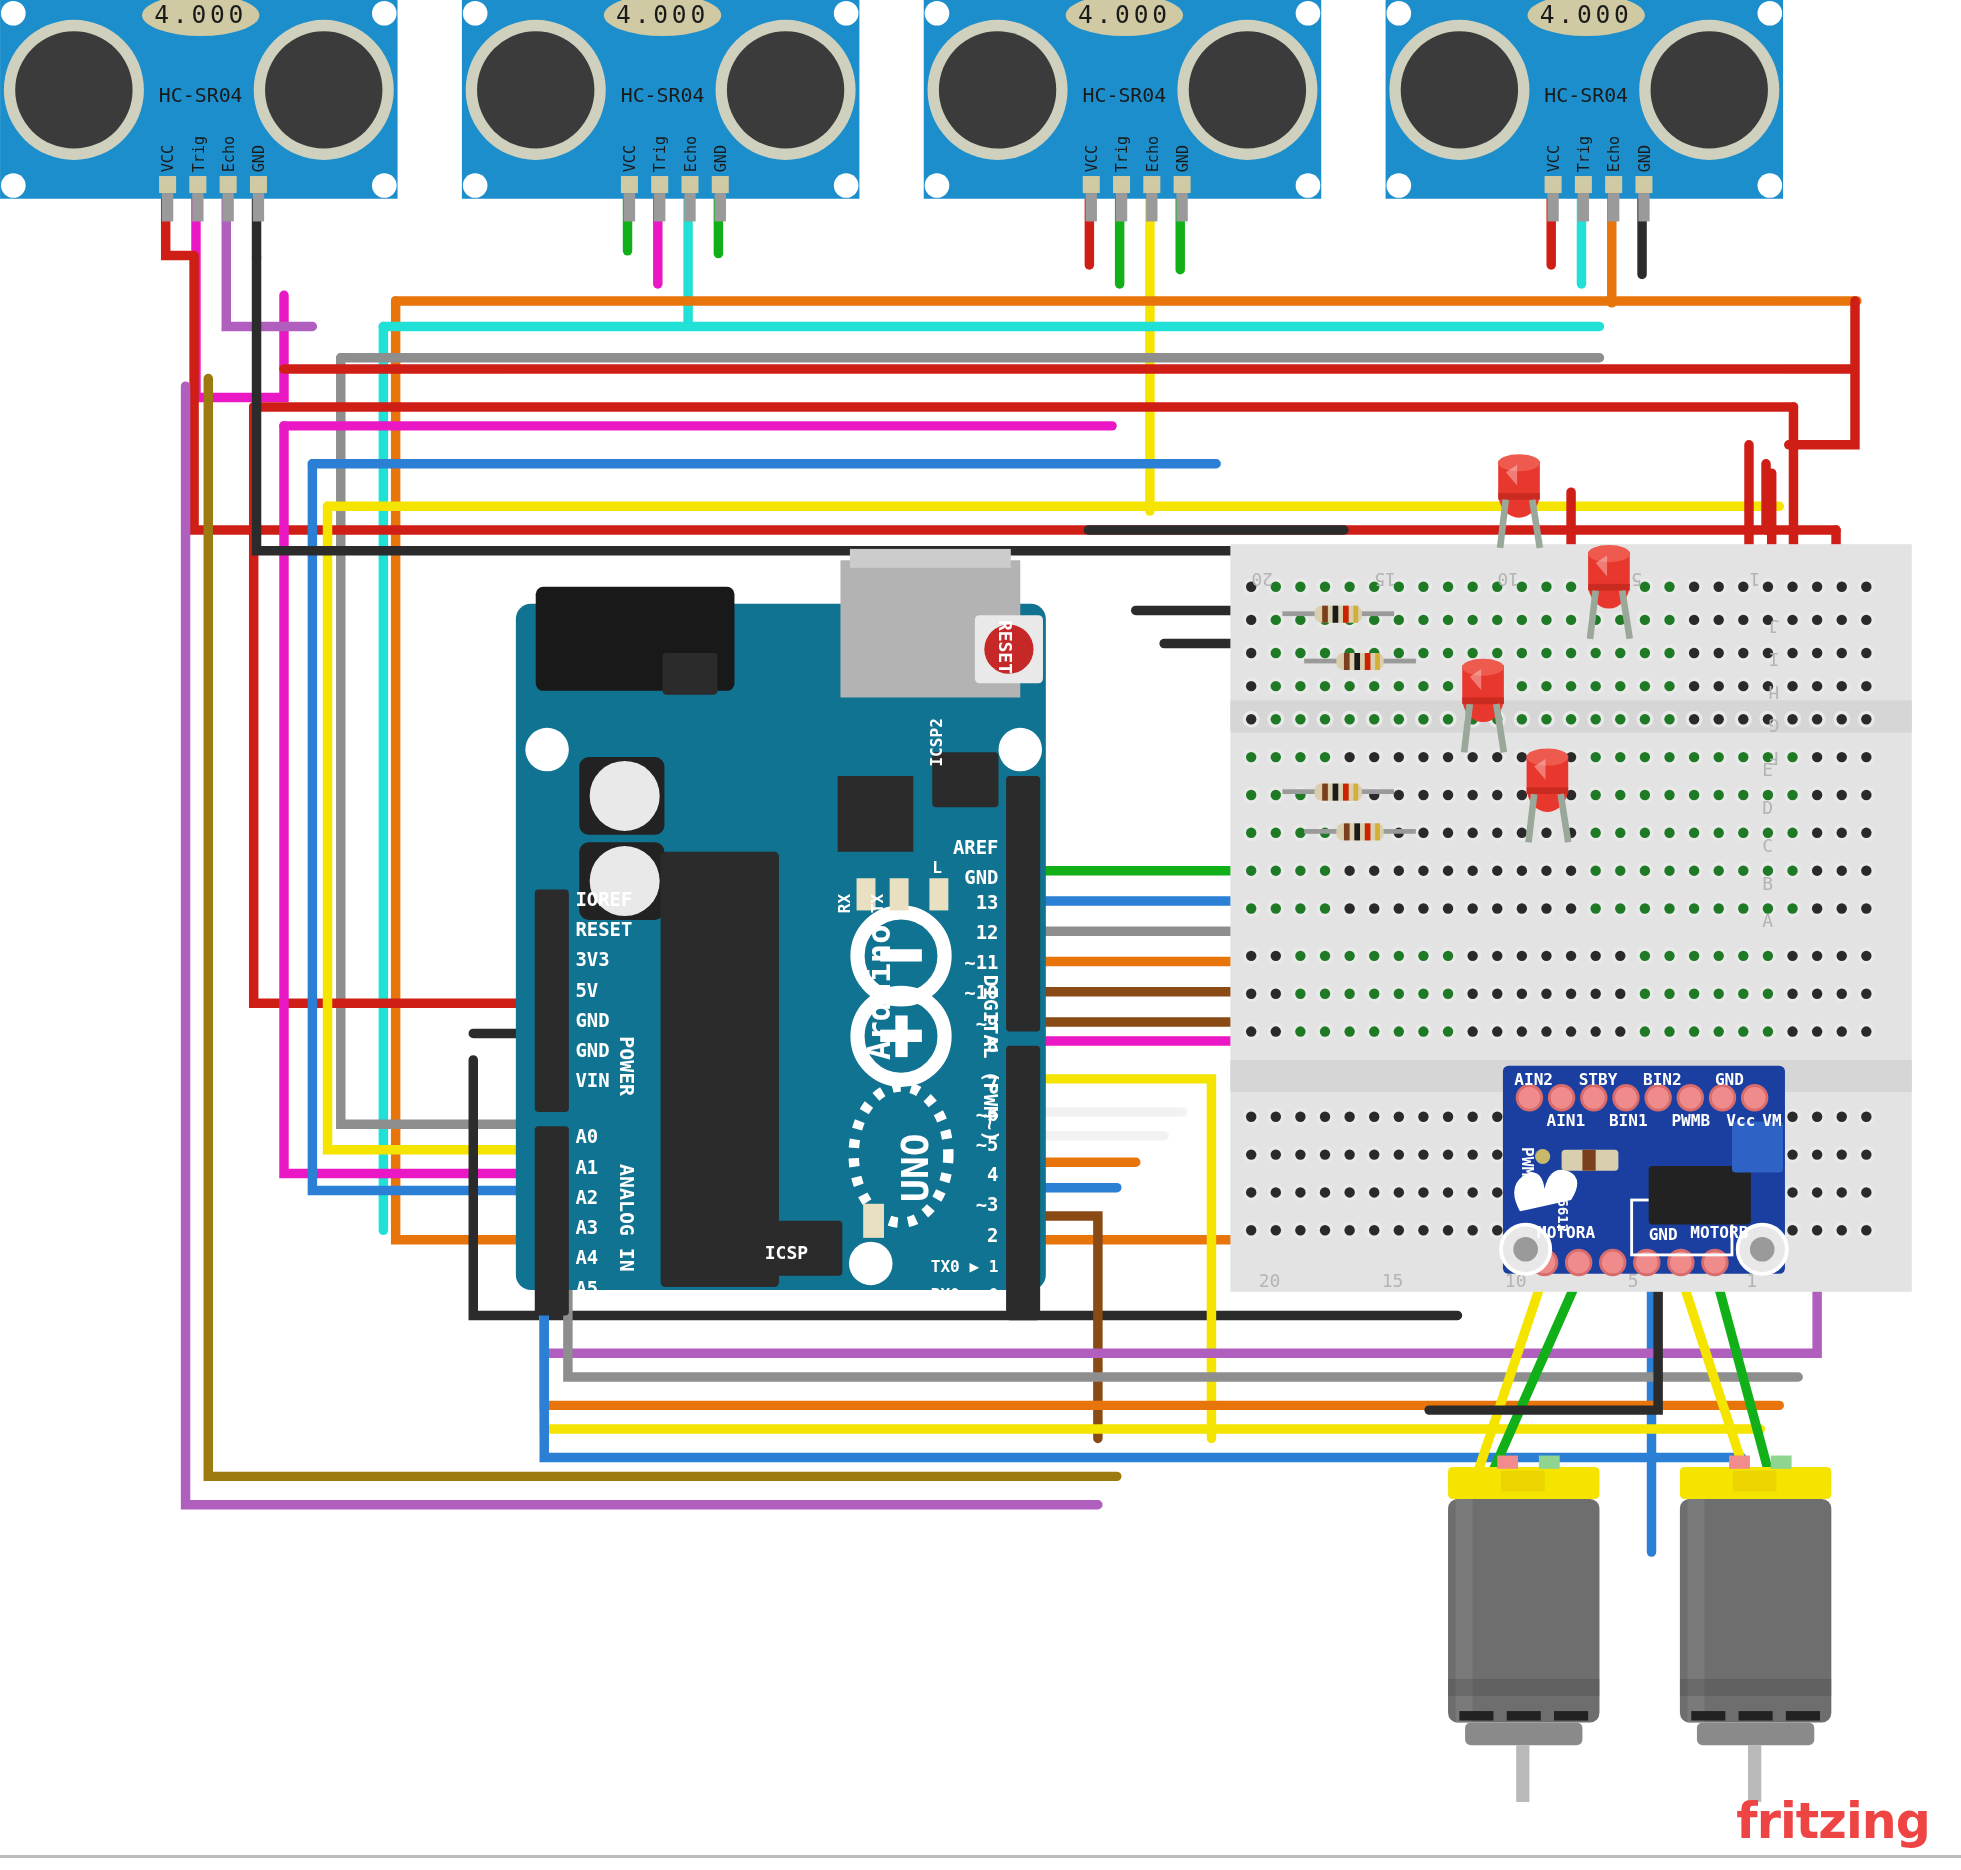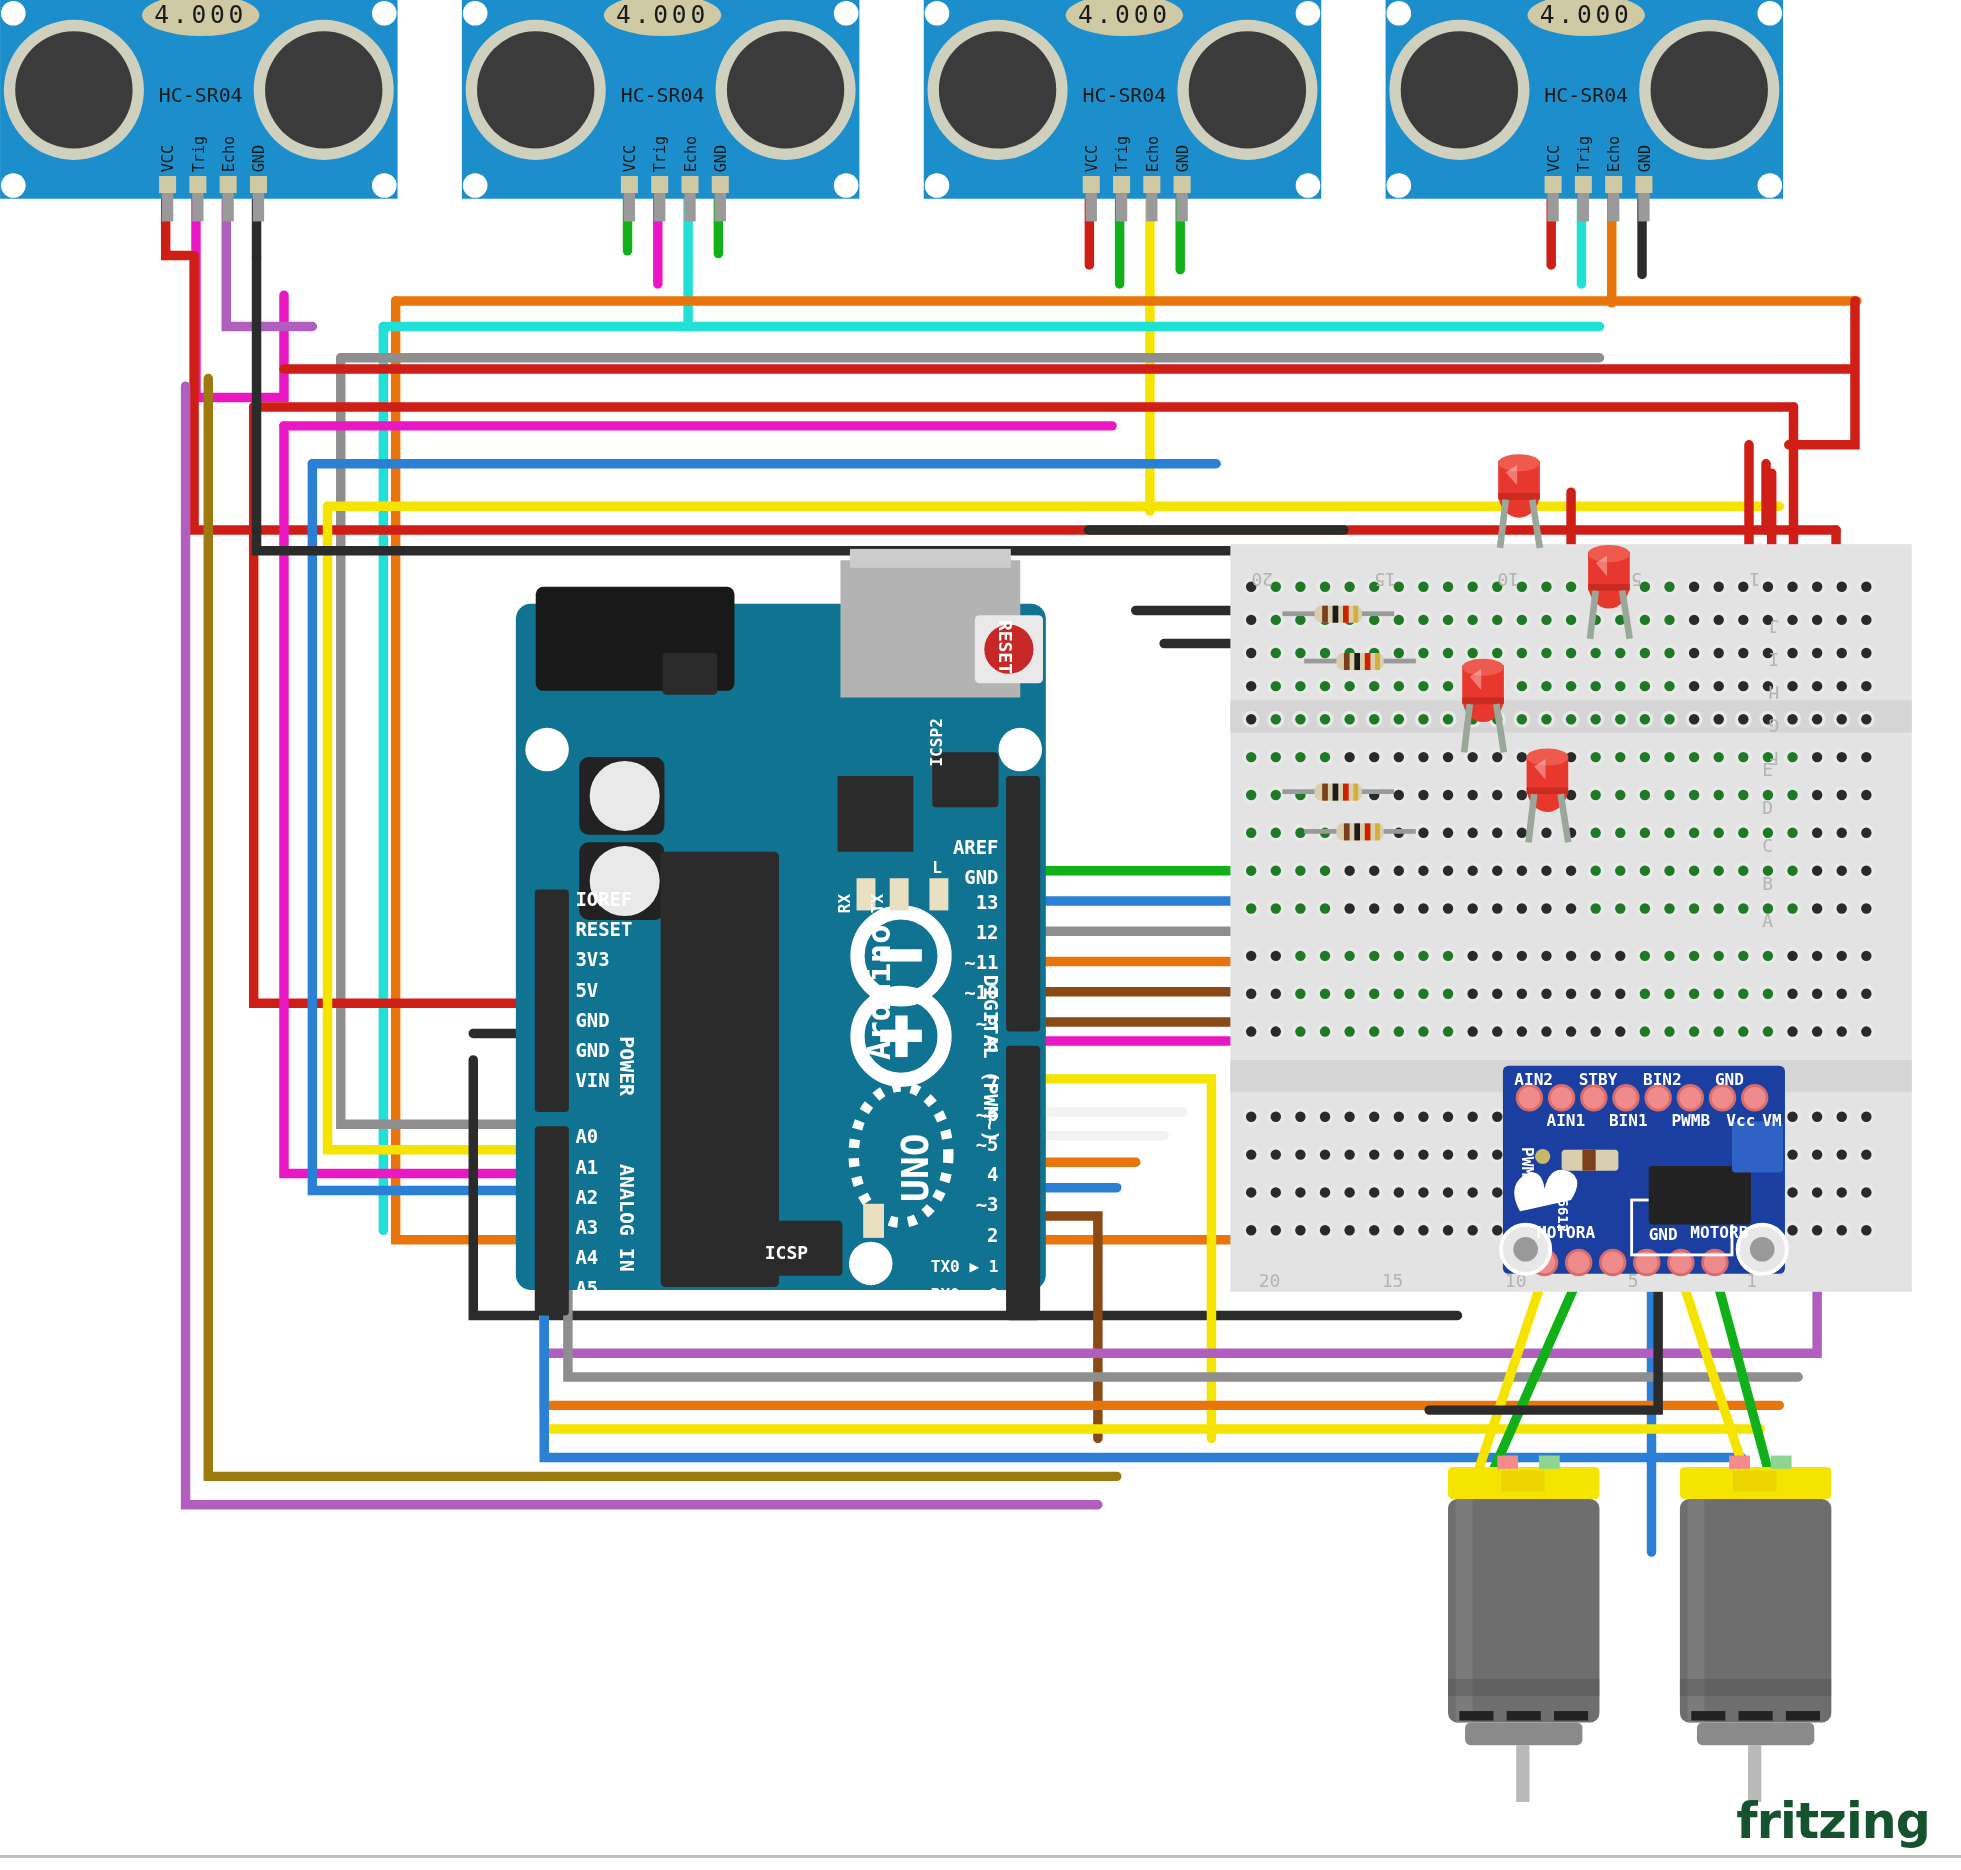--- a/index.html
+++ b/index.html
@@ -3,21 +3,21 @@
 <meta charset="utf-8">
 <style>
   html,body{margin:0;padding:0;background:#fff;}
   body{width:1962px;height:1871px;position:relative;overflow:hidden;
        font-family:"DejaVu Sans Mono",monospace;}
   .stage{position:absolute;left:0;top:0;width:1962px;height:1871px;}
   svg.layer{position:absolute;left:0;top:0;width:1962px;height:1871px;}
   .lbl{font-family:"DejaVu Sans Mono",monospace;fill:#fff;font-weight:bold;}
   .blk{fill:#1a1a1a;}
   .wm{position:absolute;right:32px;bottom:21px;font-family:"DejaVu Sans",sans-serif;
-      font-size:49px;font-weight:bold;color:#14532d;letter-spacing:-0.9px;}
+      font-size:49px;font-weight:bold;color:#ef4444;letter-spacing:-0.9px;}
   .hr{position:absolute;left:0;bottom:13.2px;width:1962px;height:2.8px;background:#bdbdbd;}
 </style>
 </head>
 <body>
 
 <div class="stage">
 
 <svg class="layer" viewBox="0 0 2073 1977" xmlns="http://www.w3.org/2000/svg">
   <defs>
     <g id="hcsr04">

